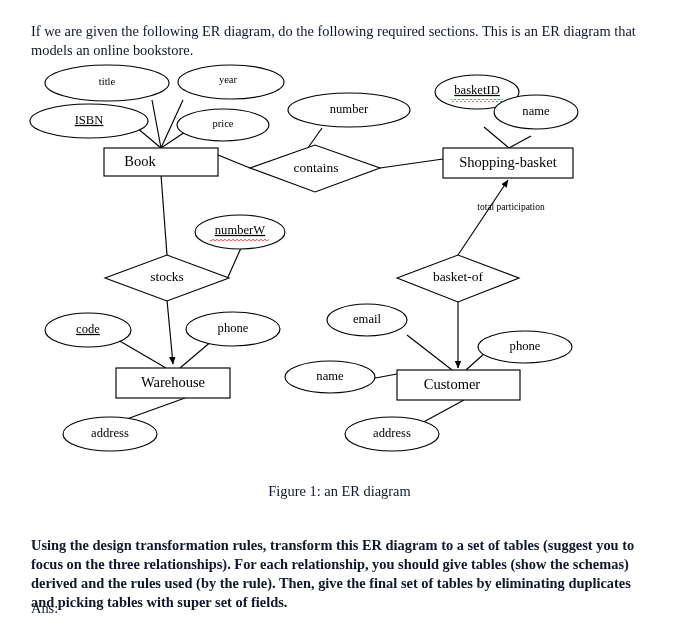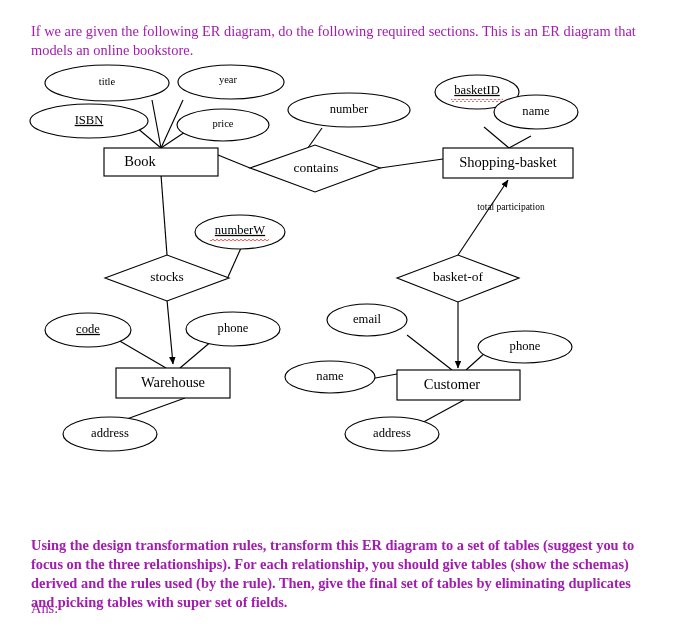--- a/index.html
+++ b/index.html
@@ -19,21 +19,21 @@
     position: relative;
     width: 679px;
     height: 641px;
     background: #ffffff;
   }
   .prose {
     position: absolute;
     font-family: "Liberation Serif", "DejaVu Serif", serif;
     font-size: 14.4px;
     line-height: 19px;
-    color: #a21caf;
+    color: #0f172a;
     text-align: left;
   }
   #intro-paragraph {
     left: 31px;
     top: 8px;
     width: 620px;
   }
   #figure-caption {
     left: 0px;
     top: 468px;
@@ -251,18 +251,19 @@
       </g>
 
       <g>
         <rect class="node-shape" x="397" y="318" width="123" height="30"></rect>
         <text class="lbl lbl-entity" x="452" y="334">Customer</text>
       </g>
 
     </svg>
   </div>
 
+  <p class="prose" id="figure-caption">Figure 1: an ER diagram</p>
 
   <p class="prose" id="closing-paragraph">Using the design transformation rules, transform this ER diagram to a set of tables (suggest you to focus on the three relationships).  For each relationship, you should give tables (show the schemas) derived and the rules used (by the rule).  Then, give the final set of tables by eliminating duplicates and picking tables with super set of fields.</p>
 
   <p class="prose" id="answer-line">Ans:</p>
 
 </div>
 
 </body></html>

